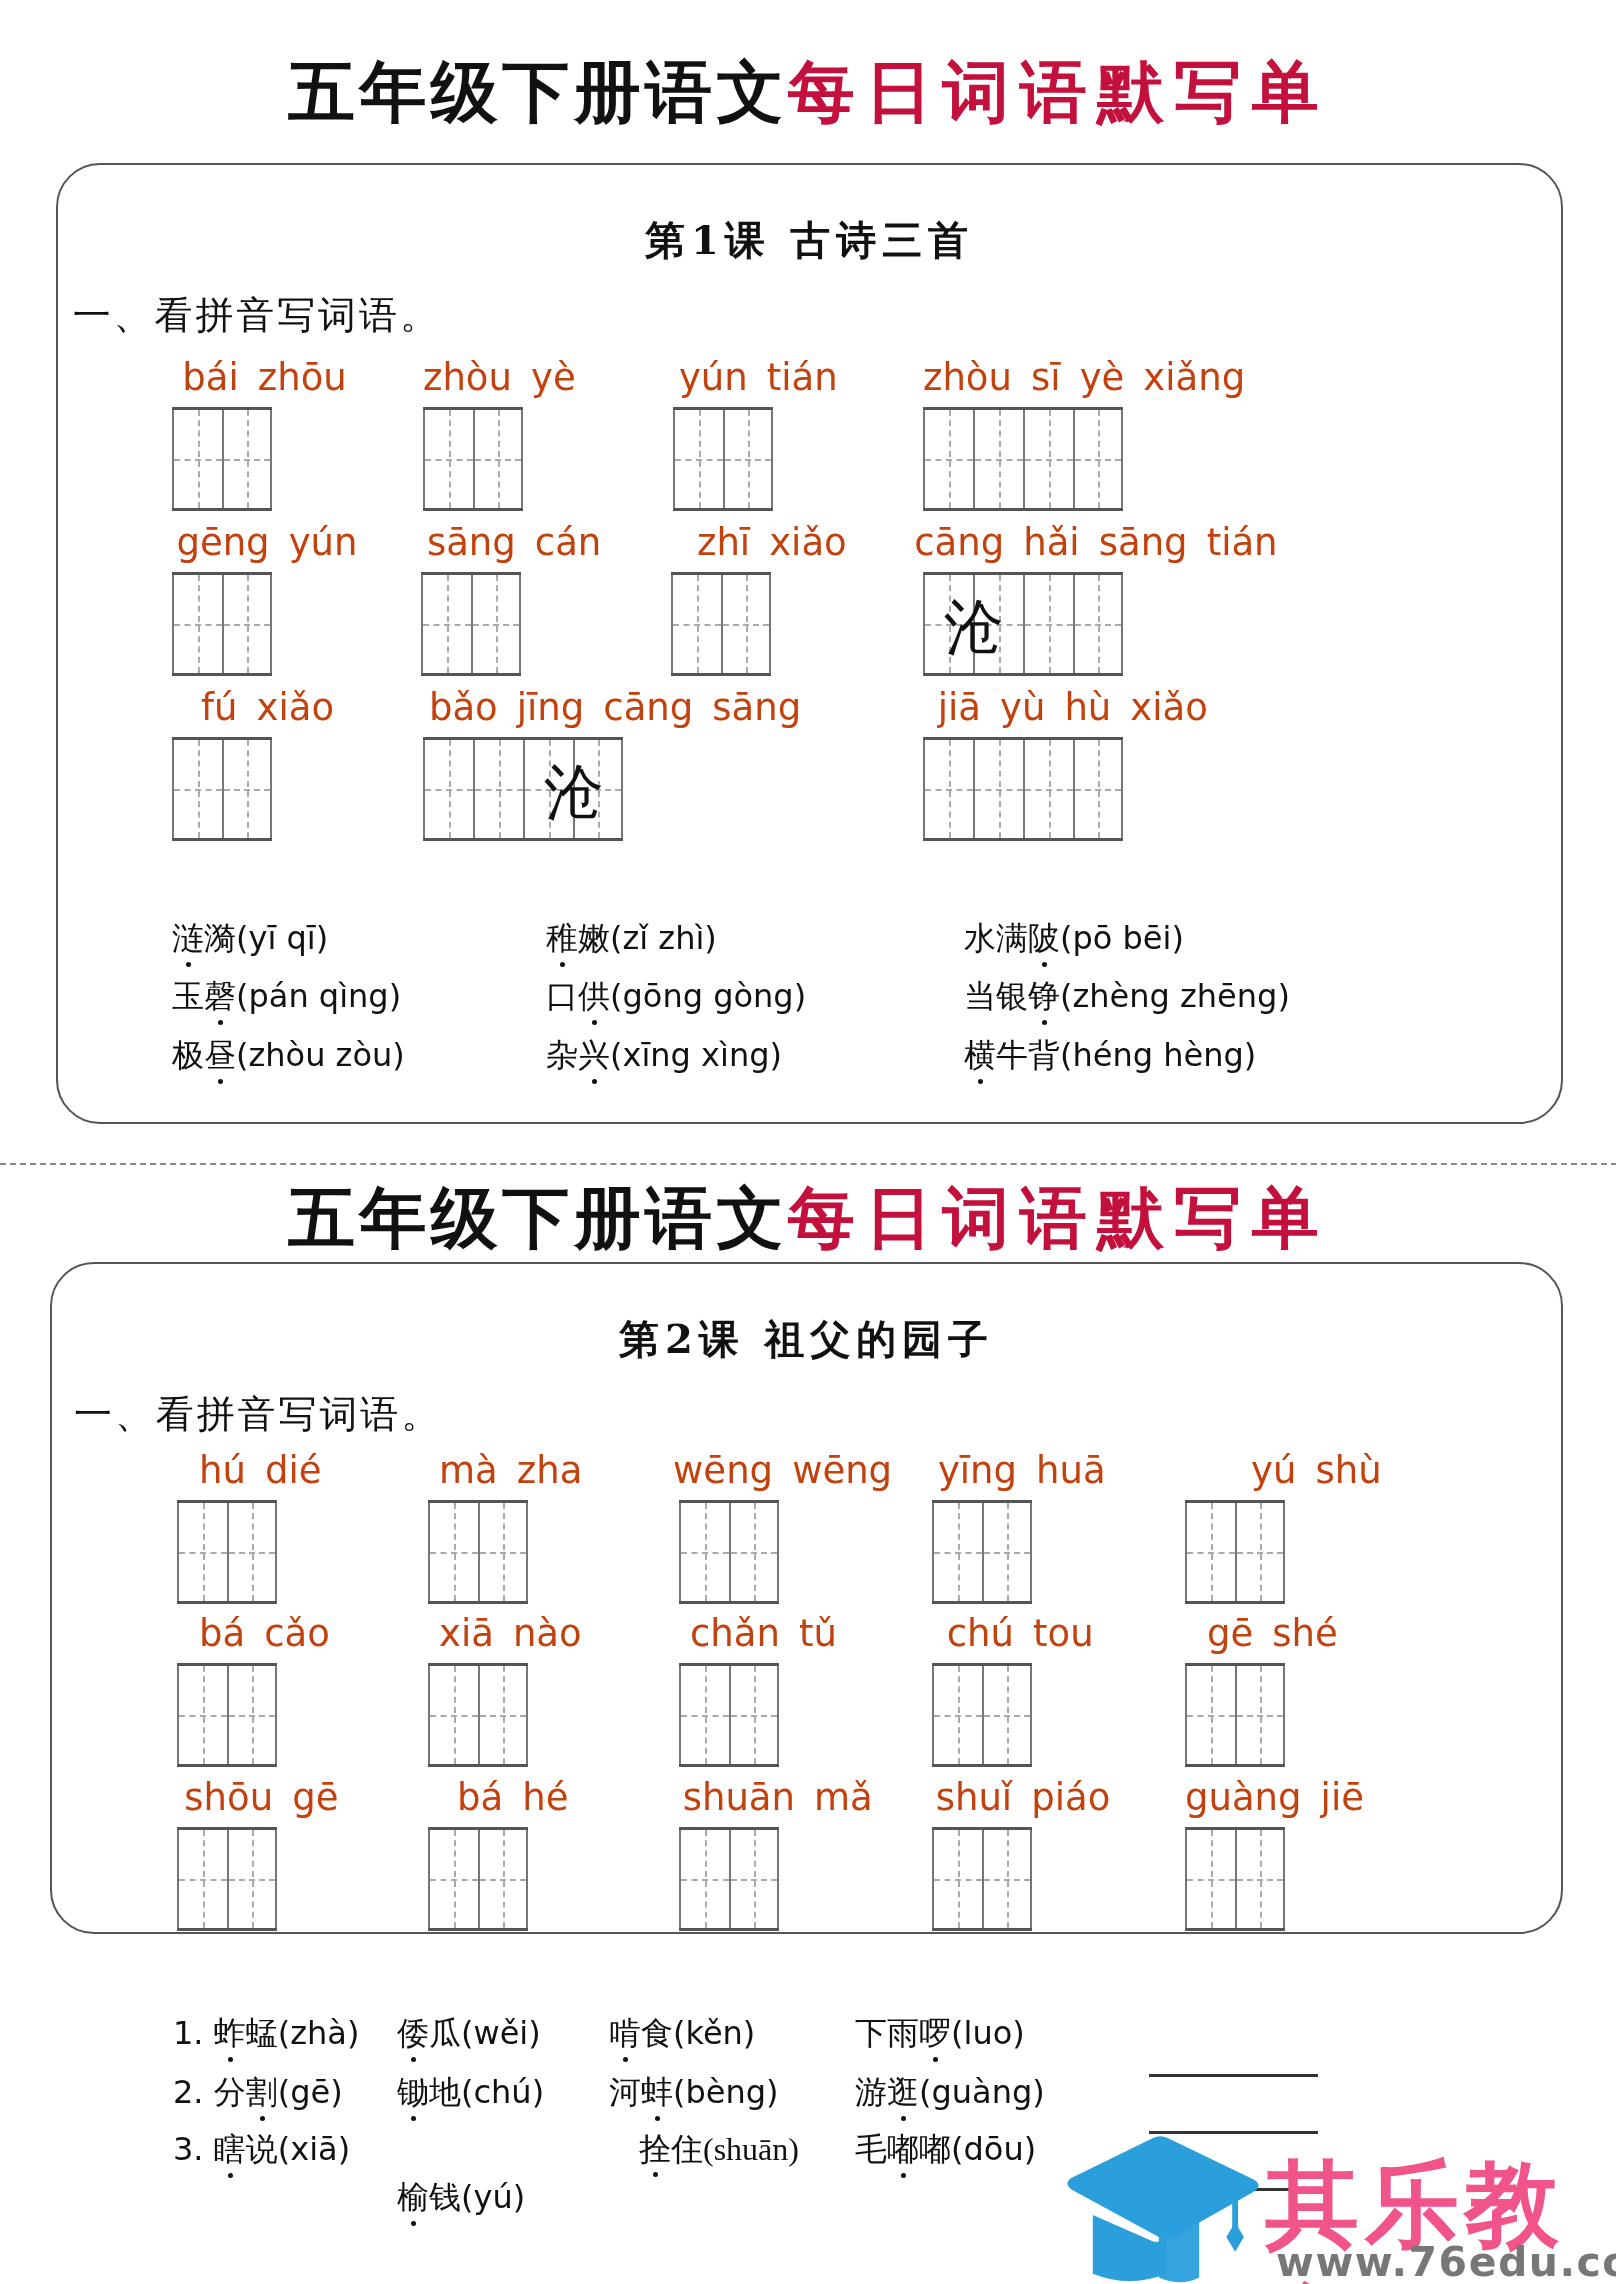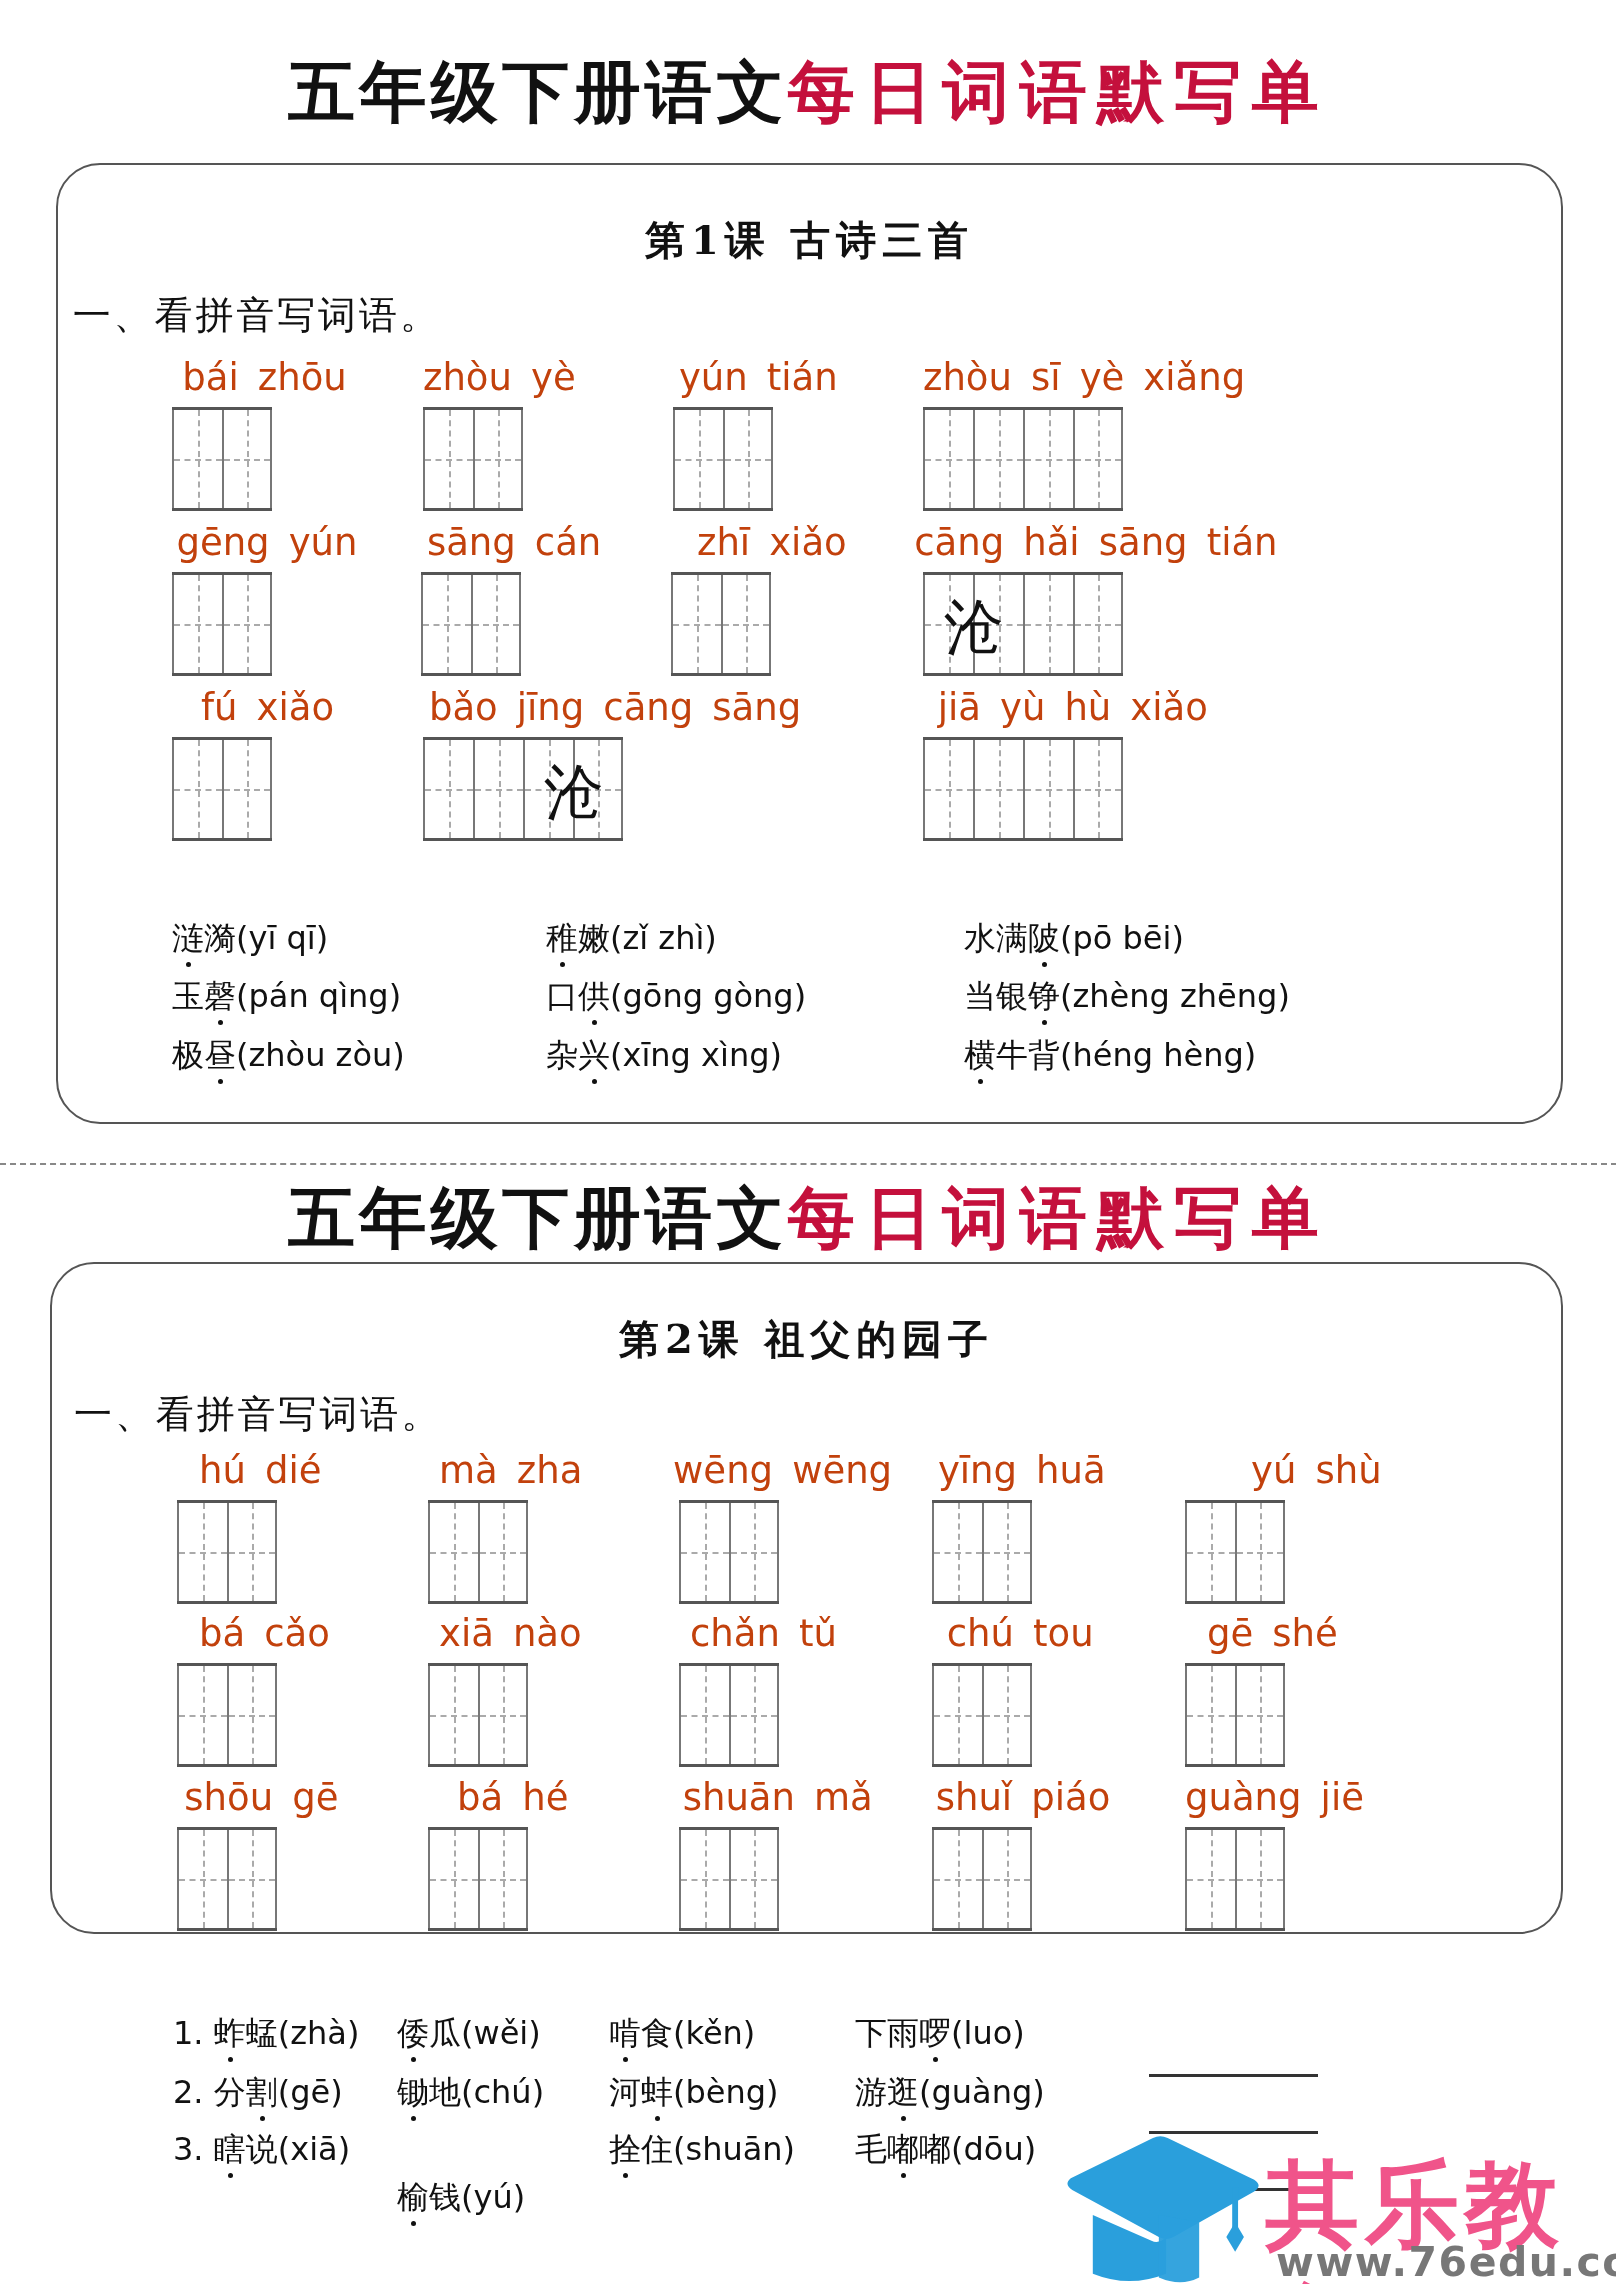--- a/index.html
+++ b/index.html
@@ -279,21 +279,21 @@
   <div class="q-row" style="left:345px;top:807px;"><span class="dot">锄</span><span>地(chú)</span></div>
   <div class="q-row" style="left:557px;top:807px;"><span>河</span><span class="dot">蚌</span><span>(bèng)</span></div>
   <div class="q-row" style="left:803px;top:807px;"><span>游</span><span class="dot">逛</span><span>(guàng)</span></div>
   <div class="answer-line" style="left:1097px;top:867px;width:169px;"></div>
 
   <div class="q-row" style="left:121px;top:864px;">
     <span>3.</span>
     <span><span class="dot">瞎</span><span>说(xiā)</span></span>
   </div>
   <div class="q-row" style="left:345px;top:864px;margin-top:48px;"><span class="dot">榆</span><span>钱(yú)</span></div>
-  <div class="q-row" style="left:557px;top:864px;"><span class="dot">拴</span><span>住(shuān)</span></div>
+  <div class="q-row" style="left:587px;top:864px;font-family:Liberation Serif, serif;"><span class="dot">拴</span><span>住(shuān)</span></div>
   <div class="q-row" style="left:803px;top:864px;"><span>毛</span><span class="dot">嘟</span><span>嘟(dōu)</span></div>
   <div class="answer-line" style="left:1097px;top:924px;width:169px;"></div>
 </div>
 
 <div class="logo">
   <svg width="213" height="157" viewBox="0 0 290 214" style="position:absolute;left:0;top:0;">
     <path d="M20 70 Q10 78 22 86 L140 150 Q150 155 160 150 L270 88 Q282 80 270 72 L152 15 Q142 10 132 15 Z" fill="#2a9fdc"></path>
     <path d="M50 120 L50 200 Q100 220 150 200 L150 150 Q140 160 130 155 Z" fill="#2a9fdc"></path>
     <path d="M140 120 L140 205 Q170 218 195 205 L195 130 Z" fill="#2a9fdc" opacity="0.95"></path>
     <rect x="240" y="82" width="8" height="70" fill="#2a9fdc"></rect>

